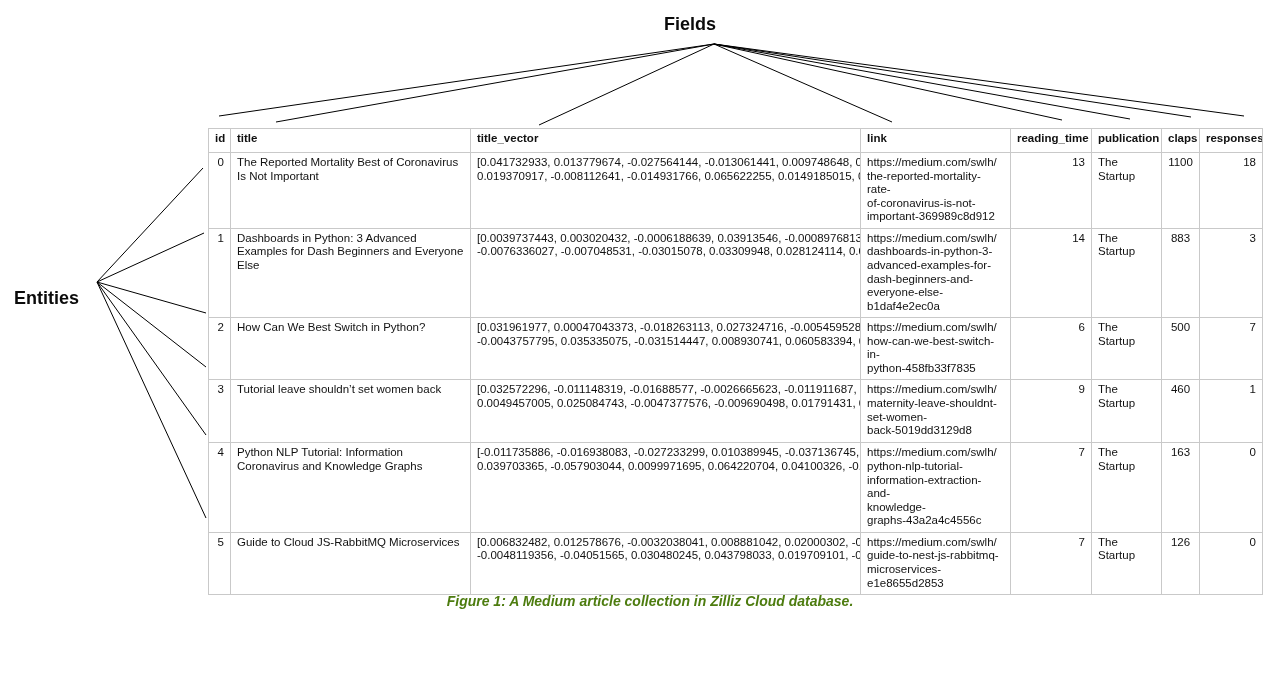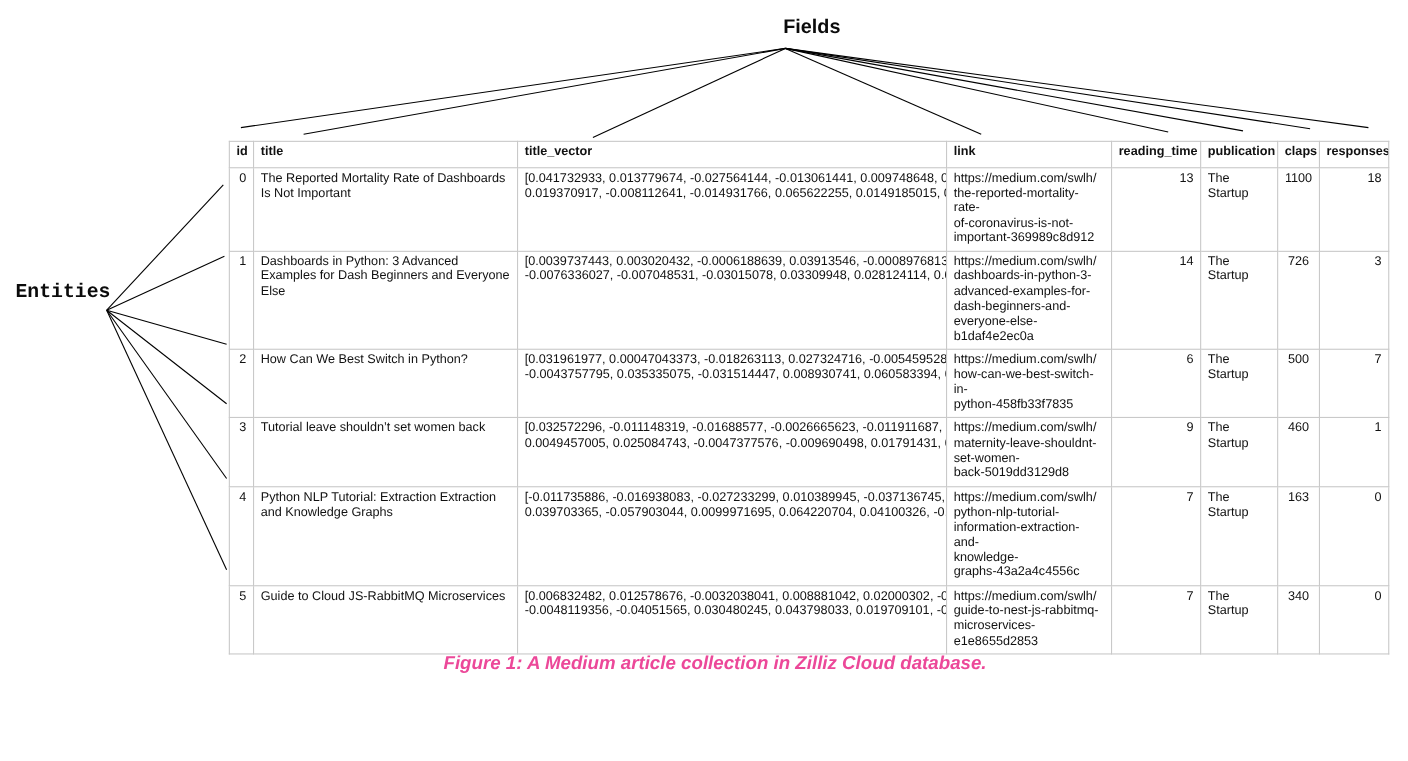--- a/index.html
+++ b/index.html
@@ -2,22 +2,22 @@
 <html><head>
 <meta charset="utf-8">
 <style>
   html,body { margin:0; padding:0; }
   body {
     width:1280px; height:692px; background:#ffffff; position:relative;
     font-family:"Liberation Sans", sans-serif; color:#111; overflow:hidden;
   }
   .overlay { position:absolute; left:0; top:0; width:1280px; height:692px; pointer-events:none; }
   .diagram-label { position:absolute; font-weight:bold; font-size:18px; color:#0b0b0b; }
-  #fields-label { left:664px; top:14px; width:100px; text-align:right; }
-  #entities-label { left:14px; top:256px;font-family:Liberation Mono, monospace; }
+  #fields-label { left:664px; top:14px; width:100px; text-align:left; }
+  #entities-label { left:14px; top:288px; }
 
   table.data-table {
     position:absolute; left:208px; top:128px; width:1054px;
     border-collapse:collapse; table-layout:fixed;
     font-size:11.5px; line-height:1.18; color:#111;
   }
   .data-table th, .data-table td {
     border:1px solid #c9c9c9; padding:3px 6px 4px 6px; vertical-align:top;
     overflow:hidden;
   }
@@ -33,21 +33,21 @@
   }
   tbody tr:nth-child(1){ height:63px; }
   tbody tr:nth-child(2){ height:88px; }
   tbody tr:nth-child(3){ height:49px; }
   tbody tr:nth-child(4){ height:63px; }
   tbody tr:nth-child(5){ height:75px; }
   tbody tr:nth-child(6){ height:62px; }
 
   #figure-caption {
     position:absolute; top:593px; left:20px; width:1260px; text-align:center;
-    font-weight:bold; font-style:italic; font-size:17px; color:#ec4899;
+    font-weight:bold; font-style:italic; font-size:14px; color:#4d7c0f;
   }
 </style>
 </head>
 <body>
 
 <svg class="overlay" width="1280" height="692" viewBox="0 0 1280 692">
   <g stroke="#000" stroke-width="1" fill="none">
     <line x1="714" y1="44" x2="219" y2="116"></line>
     <line x1="714" y1="44" x2="276" y2="122"></line>
     <line x1="714" y1="44" x2="539" y2="125"></line>
@@ -89,21 +89,21 @@
       <th>link</th>
       <th class="num">reading_time</th>
       <th>publication</th>
       <th class="ctr">claps</th>
       <th class="num">responses</th>
     </tr>
   </thead>
   <tbody>
     <tr>
       <td class="num">0</td>
-      <td>The Reported Mortality Rate of Dashboards Is Not Important</td>
+      <td>The Reported Mortality Best of Coronavirus Is Not Important</td>
       <td class="vector">
         <div>[0.041732933, 0.013779674, -0.027564144, -0.013061441, 0.009748648, 0.00</div>
         <div>0.019370917, -0.008112641, -0.014931766, 0.065622255, 0.0149185015, 0.0</div>
       </td>
       <td class="linkcell"><a>https://medium.com/swlh/
 the-reported-mortality-rate-
 of-coronavirus-is-not-
 important-369989c8d912</a></td>
       <td class="num">13</td>
       <td>The Startup</td>
@@ -118,21 +118,21 @@
         <div>-0.0076336027, -0.007048531, -0.03015078, 0.03309948, 0.028124114, 0.01</div>
       </td>
       <td class="linkcell"><a>https://medium.com/swlh/
 dashboards-in-python-3-
 advanced-examples-for-
 dash-beginners-and-
 everyone-else-
 b1daf4e2ec0a</a></td>
       <td class="num">14</td>
       <td>The Startup</td>
-      <td class="ctr">726</td>
+      <td class="ctr">883</td>
       <td class="num">3</td>
     </tr>
     <tr>
       <td class="num">2</td>
       <td>How Can We Best Switch in Python?</td>
       <td class="vector">
         <div>[0.031961977, 0.00047043373, -0.018263113, 0.027324716, -0.0054595284,</div>
         <div>-0.0043757795, 0.035335075, -0.031514447, 0.008930741, 0.060583394, 0.0</div>
       </td>
       <td class="linkcell"><a>https://medium.com/swlh/
@@ -154,21 +154,21 @@
 maternity-leave-shouldnt-
 set-women-
 back-5019dd3129d8</a></td>
       <td class="num">9</td>
       <td>The Startup</td>
       <td class="ctr">460</td>
       <td class="num">1</td>
     </tr>
     <tr>
       <td class="num">4</td>
-      <td>Python NLP Tutorial: Extraction Extraction and Knowledge Graphs</td>
+      <td>Python NLP Tutorial: Information Coronavirus and Knowledge Graphs</td>
       <td class="vector">
         <div>[-0.011735886, -0.016938083, -0.027233299, 0.010389945, -0.037136745, 0.</div>
         <div>0.039703365, -0.057903044, 0.0099971695, 0.064220704, 0.04100326, -0.00</div>
       </td>
       <td class="linkcell"><a>https://medium.com/swlh/
 python-nlp-tutorial-
 information-extraction-and-
 knowledge-
 graphs-43a2a4c4556c</a></td>
       <td class="num">7</td>
@@ -182,19 +182,19 @@
       <td class="vector">
         <div>[0.006832482, 0.012578676, -0.0032038041, 0.008881042, 0.02000302, -0.00</div>
         <div>-0.0048119356, -0.04051565, 0.030480245, 0.043798033, 0.019709101, -0.0</div>
       </td>
       <td class="linkcell"><a>https://medium.com/swlh/
 guide-to-nest-js-rabbitmq-
 microservices-
 e1e8655d2853</a></td>
       <td class="num">7</td>
       <td>The Startup</td>
-      <td class="ctr">340</td>
+      <td class="ctr">126</td>
       <td class="num">0</td>
     </tr>
   </tbody>
 </table>
 
 <div id="figure-caption">Figure 1: A Medium article collection in Zilliz Cloud database.</div>
 
 </body></html>

